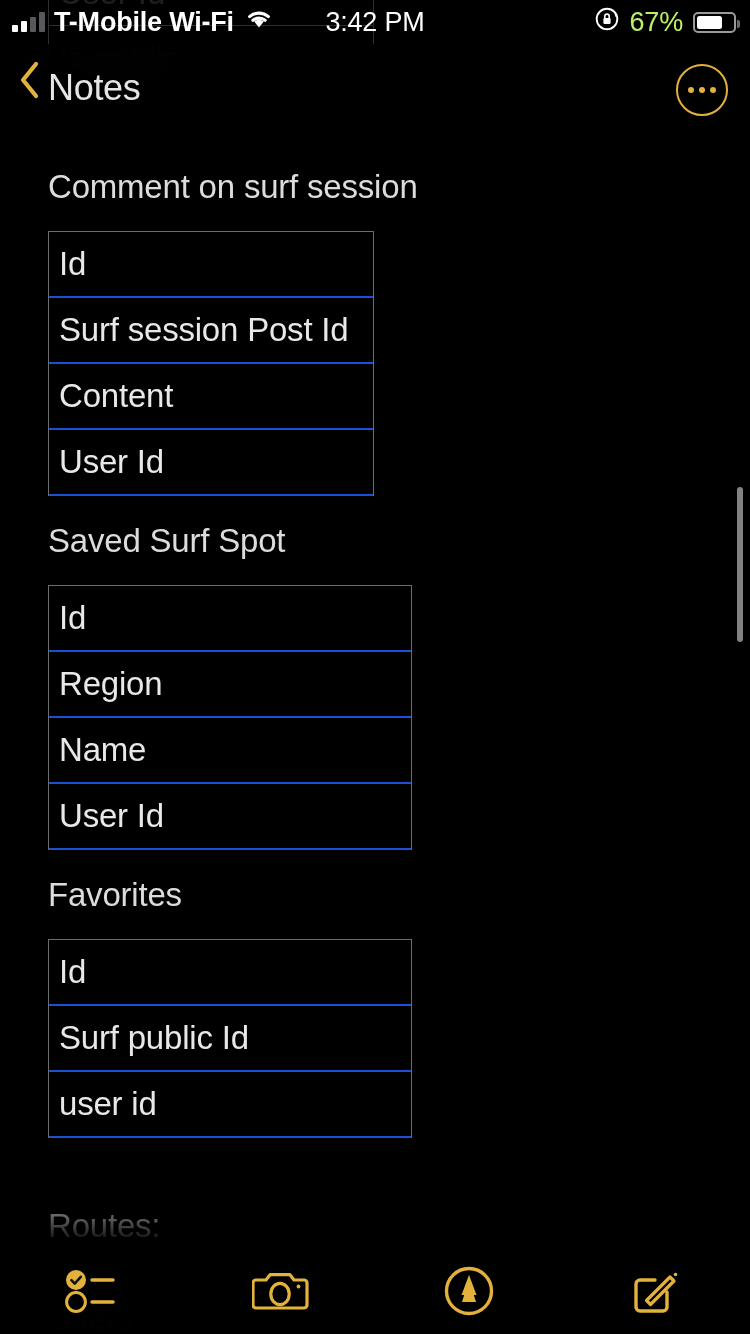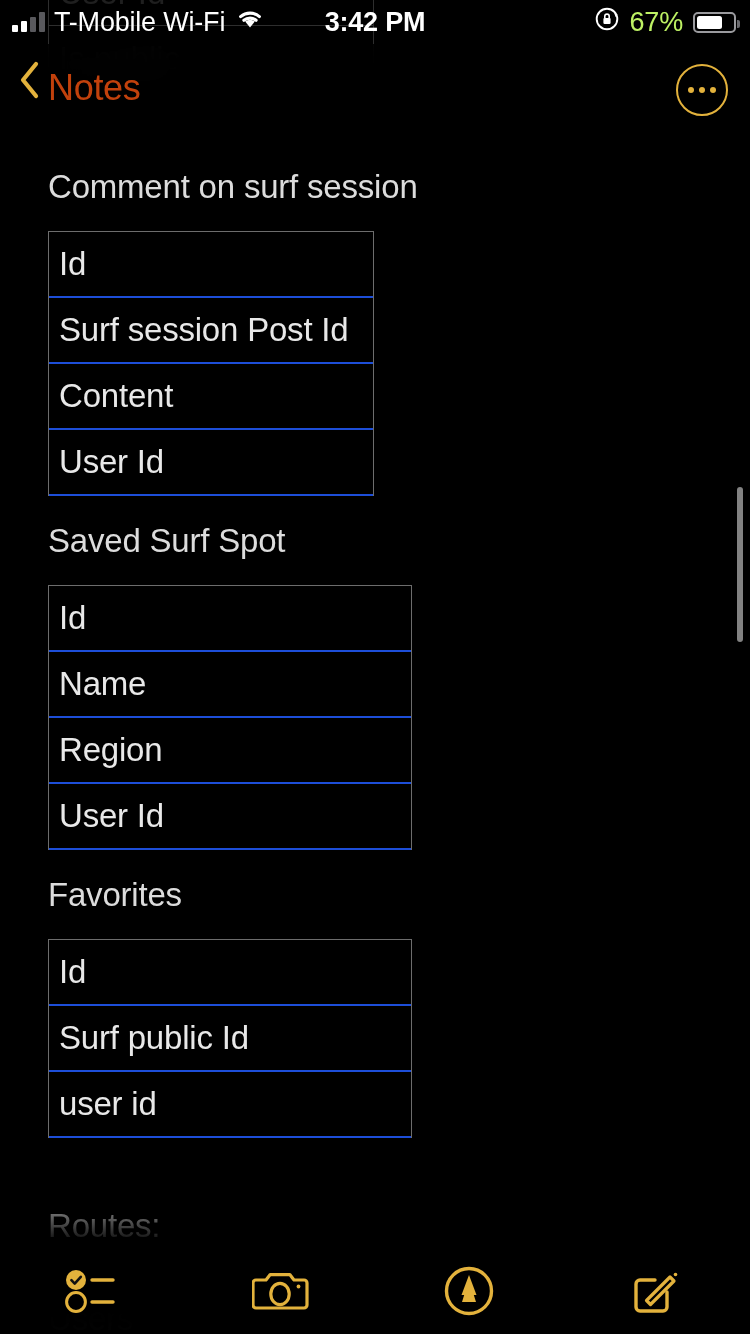--- a/index.html
+++ b/index.html
@@ -29,27 +29,27 @@
   #status-left {
     position:absolute; left:12px; top:0; height:44px;
     display:flex; align-items:center; gap:9px;
   }
   .signal-bars { display:flex; align-items:flex-end; gap:3px; height:20px; }
   .signal-bars i { display:block; width:6px; border-radius:1px; background:#fff; }
   .signal-bars i.b1 { height:7px; }
   .signal-bars i.b2 { height:11px; }
   .signal-bars i.b3 { height:15px; background:#59595d; }
   .signal-bars i.b4 { height:20px; background:#59595d; }
-  #carrier-label { font-size:27px; color:#fff; font-weight:400; }
+  #carrier-label { font-size:27px; color:#fff; font-weight:700; }
   .wifi-glyph { display:block; }
 
   #status-time {
     position:absolute; left:0; top:0; width:750px; height:44px;
     display:flex; align-items:center; justify-content:center;
-    font-size:27px; font-weight:700; color:#fff;
+    font-size:27px; font-weight:400; color:#fff;
   }
   #status-right {
     position:absolute; right:14px; top:0; height:44px;
     display:flex; align-items:center; gap:10px;
   }
   #battery-pct { font-size:27px; color:#bef264; }
   .battery {
     position:relative; width:43px; height:21px;
     border:2px solid #9a9a9e; border-radius:5px;
     display:flex; align-items:center;
@@ -70,21 +70,21 @@
     background:rgba(0,0,0,0.80);
     backdrop-filter:blur(14px);
     display:flex; align-items:center;
   }
   #back-button {
     position:absolute; left:16px; top:0; height:76px;
     display:flex; align-items:center; gap:6px;
     color:#e3b23c; cursor:pointer;
   }
   #back-label {
-    font-size:36px; color:#c2410c; letter-spacing:-0.3px;margin-top:12px;
+    font-size:36px; color:#e5e5e5; letter-spacing:-0.3px;margin-top:12px;
   }
   #more-button {
     position:absolute; right:22px; top:20px;
     width:52px; height:52px; border-radius:50%;
     border:2.5px solid #e3b23c;
     display:flex; align-items:center; justify-content:center;
     gap:5px; cursor:pointer;
   }
   #more-button span {
     width:6px; height:6px; border-radius:50%; background:#e3b23c; display:block;
@@ -206,24 +206,24 @@
         <span>User Id</span>
       </div>
     </div>
 
     <div class="note-heading" style="top:522px;">Saved Surf Spot</div>
     <div class="note-table" style="left:48px; top:585px; width:364px;">
       <div class="row">
         <span>Id</span>
       </div>
       <div class="row">
+        <span>Region</span>
+      </div>
+      <div class="row">
         <span>Name</span>
-      </div>
-      <div class="row">
-        <span>Region</span>
       </div>
       <div class="row">
         <span>User Id</span>
       </div>
     </div>
 
     <div class="note-heading" style="top:876px;">Favorites</div>
     <div class="note-table" style="left:48px; top:939px; width:364px;">
       <div class="row">
         <span>Id</span>

